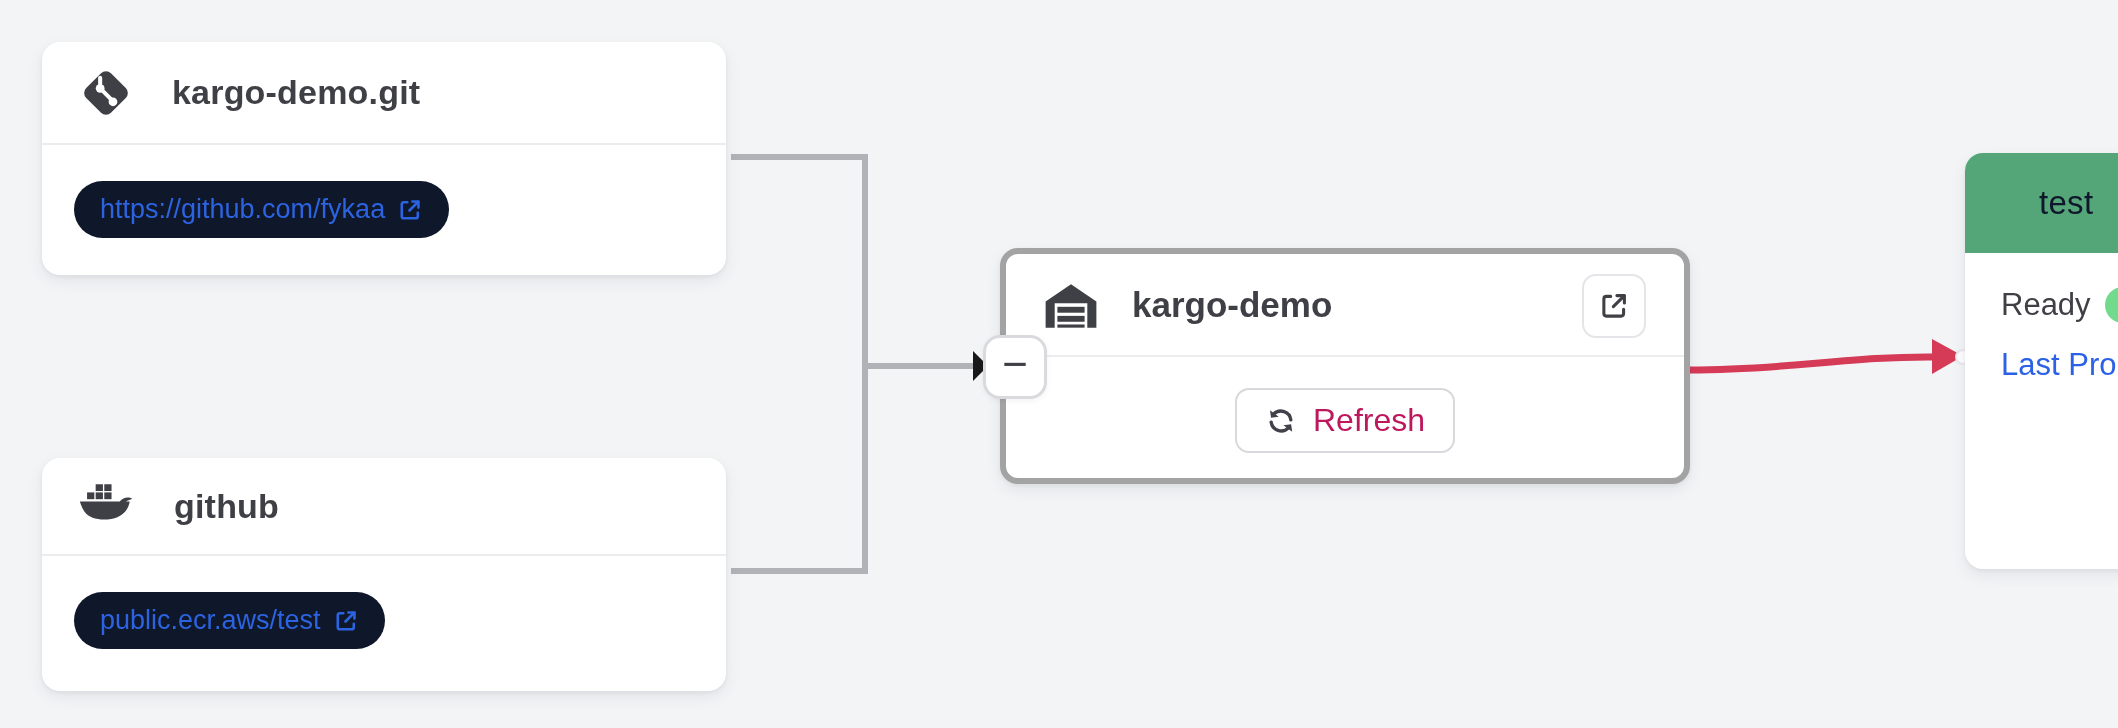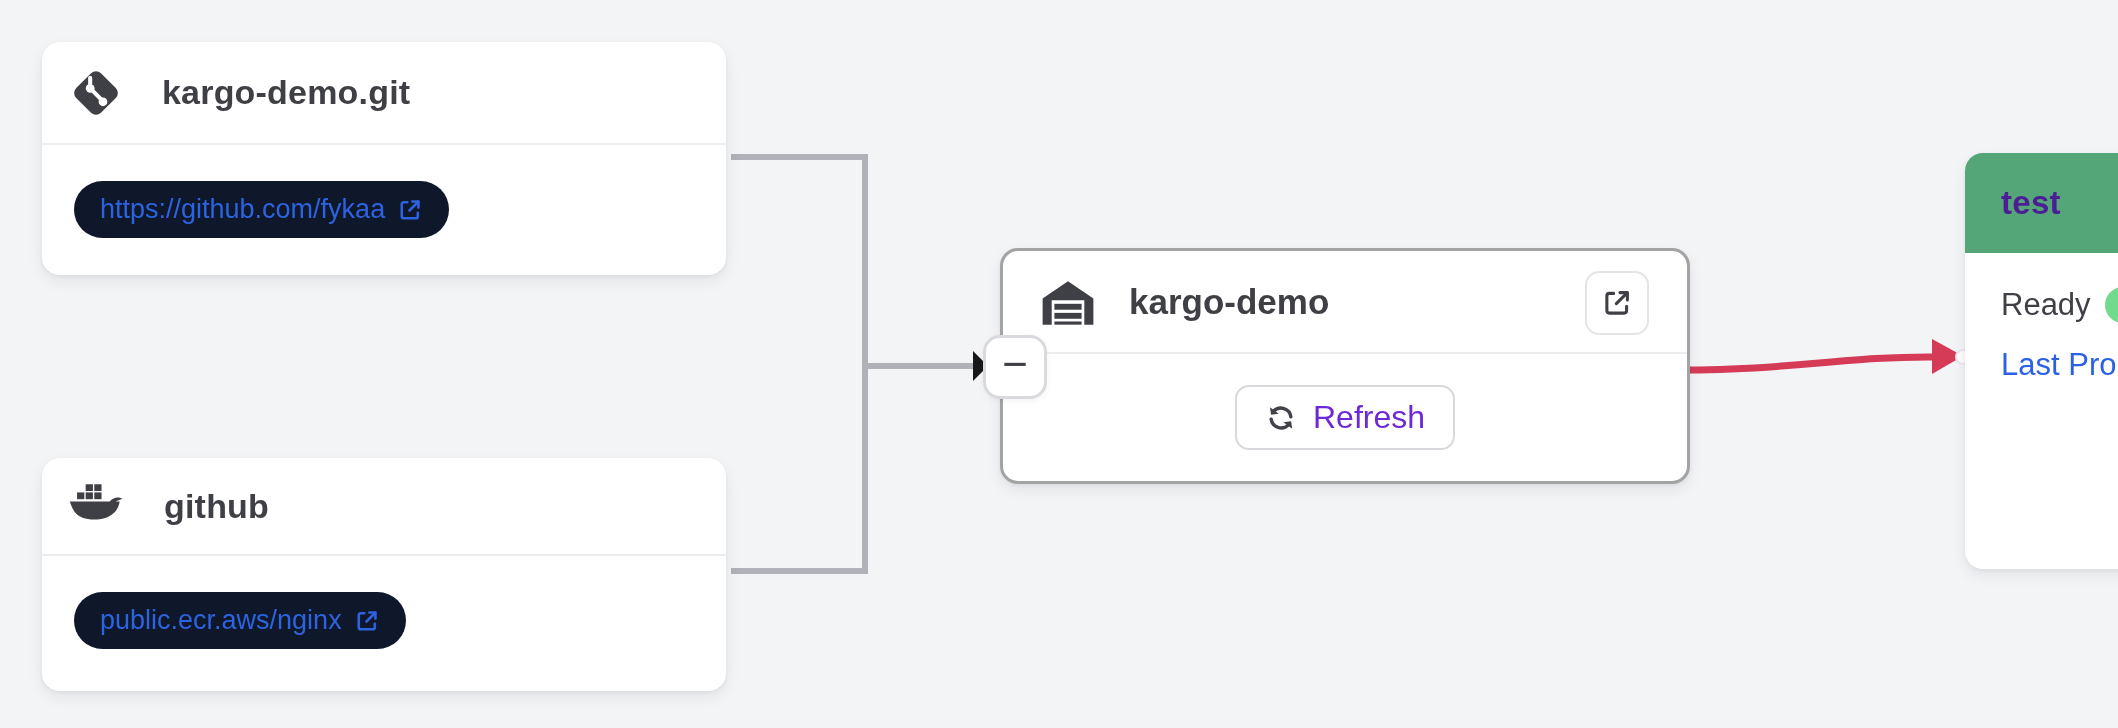--- a/index.html
+++ b/index.html
@@ -24,21 +24,21 @@
     box-shadow: 0 6px 16px rgba(17,24,39,0.07), 0 2px 4px rgba(17,24,39,0.05);
     z-index: 2;
   }
   
   .repo-card { left: 42px; width: 684px; height: 233px; }
   .repo-card.git   { top: 42px;  }
   .repo-card.image { top: 458px; }
   .repo-header {
     height: 101px;
     display: flex; align-items: center;
-    padding-left: 26px;
+    padding-left: 36px;
     border-bottom: 2px solid #ededf0;
   }
   .repo-card.image .repo-header { height: 96px; }
   .node-icon { display: inline-flex; align-items: center; justify-content: center; flex: none; }
   .repo-title {
     margin-left: 38px;
     font-size: 34px; font-weight: 700;
     letter-spacing: 0.2px;
     color: #3f3f46;
   }
@@ -49,21 +49,21 @@
     border-radius: 999px;
     padding: 13px 26px;
     font-size: 27px;
     color: #2c63e0;
     cursor: pointer;
     white-space: nowrap;
   }
   
   .warehouse-card {
     left: 1000px; top: 248px; width: 690px; height: 236px;
-    border: 3px solid #a3a3a3;
+    border: 6px solid #a3a3a3;
     box-sizing: border-box;
     border-radius: 18px;
   }
   .warehouse-header {
     height: 101px;
     display: flex; align-items: center;
     padding-left: 36px;
     border-bottom: 2px solid #ededf0;
     position: relative;
   }
@@ -85,21 +85,21 @@
     height: 127px;
     display: flex; align-items: center; justify-content: center;
   }
   .refresh-btn {
     display: inline-flex; align-items: center; gap: 16px;
     border: 2px solid #d8d8dd;
     border-radius: 14px;
     background: #fff;
     padding: 12px 28px;
     font-size: 32px; font-weight: 500;
-    color: #6d28d9;
+    color: #be185d;
     cursor: pointer;
   }
   
   .collapse-btn {
     position: absolute; left: 983px; top: 335px;
     width: 64px; height: 64px;
     box-sizing: border-box;
     background: #fff;
     border: 3px solid #dadade;
     border-radius: 17px;
@@ -117,22 +117,23 @@
     left: 1965px; top: 153px; width: 260px; height: 416px;
   }
   .stage-header {
     height: 100px;
     background: #54a678;
     border-radius: 18px 18px 0 0;
     display: flex; align-items: center;
     padding-left: 36px;
   }
   .stage-title {
-    color: #4c1d95; font-size: 33px; font-weight: 700;
+    color: #0f172a; font-size: 33px; font-weight: 400;
     letter-spacing: 0.3px;
+    margin-left: 38px;
   }
   .stage-body { padding: 34px 0 0 36px; }
   .health-row { display: flex; align-items: center; }
   .health-label { font-size: 31px; color: #3f3f46; }
   .health-dot {
     width: 36px; height: 36px; border-radius: 50%;
     background: #72da8c;
     margin-left: 14px;
     flex: none;
   }
@@ -196,21 +197,21 @@
           <rect x="19.5" y="4" width="8" height="7.5"></rect>
           <rect x="29" y="4" width="8" height="7.5"></rect>
           <path d="M2 23 H46 C50 18 56 17.5 60 20 L52.5 23 H57 C57 23 56 35 44 40 C32 45 14 44 7 34 C4.5 30.5 2 23 2 23 Z"></path>
         </g>
       </svg>
     </span>
     <span class="repo-title">github</span>
   </div>
   <div class="repo-body">
     <div class="link-pill">
-      <span>public.ecr.aws/nginx</span>
+      <span>public.ecr.aws/test</span>
       <svg width="26" height="26" viewBox="0 0 24 24" fill="none" stroke="#2c63e0" stroke-width="2.4" stroke-linecap="round" stroke-linejoin="round">
         <path d="M9.5 4.8 H6.3 C5.2 4.8 4.4 5.6 4.4 6.7 V17.7 C4.4 18.8 5.2 19.6 6.3 19.6 H17.3 C18.4 19.6 19.2 18.8 19.2 17.7 V14.5"></path>
         <path d="M11.5 12.5 L19.6 4.4"></path>
         <path d="M14.2 4.2 H19.8 V9.8"></path>
       </svg>
     </div>
   </div>
 </div>
 
 <div class="card warehouse-card">

